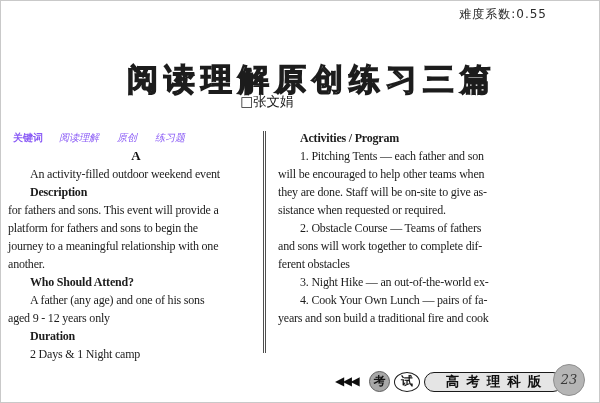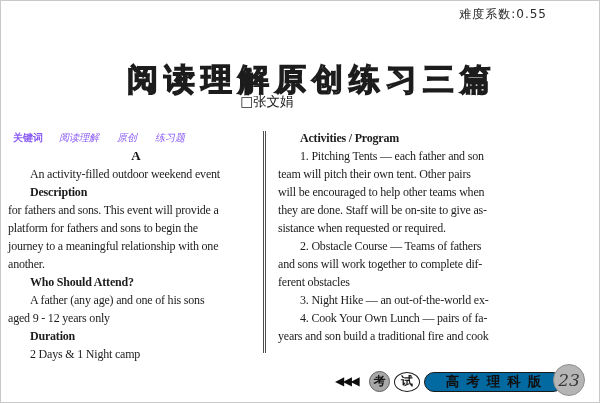--- a/index.html
+++ b/index.html
@@ -54,26 +54,26 @@
     position:absolute; left:63px; top:8px; width:26px; height:20px; border-radius:50%;
     background:#ffffff; border:1.5px solid #1a1a1a; box-sizing:border-box;
     text-align:center; line-height:17px; font-size:12px; font-weight:700; color:#141414;
     font-family:"DejaVu Sans", sans-serif;
   }
   .edition-box {
     position:absolute; left:93px; top:8px; width:139px; height:20px;
     border:1.5px solid #1a1a1a; border-radius:10px; box-sizing:border-box;
     text-align:center; line-height:17px; font-size:13.5px; font-weight:700;
     letter-spacing:7px; text-indent:7px; color:#101010;
-    font-family:"DejaVu Sans", sans-serif; background:#0369a1;
+    font-family:"DejaVu Sans", sans-serif; background:#e5e5e5;
   }
   .page-circle {
     position:absolute; left:222px; top:0; width:32px; height:32px; border-radius:50%;
     background:#b5b5b5; border:1px solid #8f8f8f; box-sizing:border-box;
-    text-align:center; line-height:30px; font-size:17px; font-style:italic;
+    text-align:center; line-height:30px; font-size:13px; font-style:italic;
     font-family:"DejaVu Serif", serif; color:#3a3a3a;
   }
 </style>
 </head>
 <body>
 
 <div class="page">
 
   <div class="difficulty">难度系数:0.55</div>
 
@@ -100,21 +100,20 @@
         <div class="text-line i">2 Days &amp; 1 Night camp</div>
       </div>
   </div>
 
   <div class="divider"></div>
 
   <div class="col right">
     <div>
         <div class="text-line b i">Activities / Program</div>
         <div class="text-line i">1. Pitching Tents — each father and son</div>
-        <div class="text-line">team will pitch their own tent. Other pairs</div>
         <div class="text-line">will be encouraged to help other teams when</div>
         <div class="text-line">they are done. Staff will be on-site to give as-</div>
         <div class="text-line">sistance when requested or required.</div>
         <div class="text-line i">2. Obstacle Course — Teams of fathers</div>
         <div class="text-line">and sons will work together to complete dif-</div>
         <div class="text-line">ferent obstacles</div>
         <div class="text-line i">3. Night Hike — an out-of-the-world ex-</div>
         <div class="text-line i">4. Cook Your Own Lunch — pairs of fa-</div>
         <div class="text-line">years and son build a traditional fire and cook</div>
       </div>

